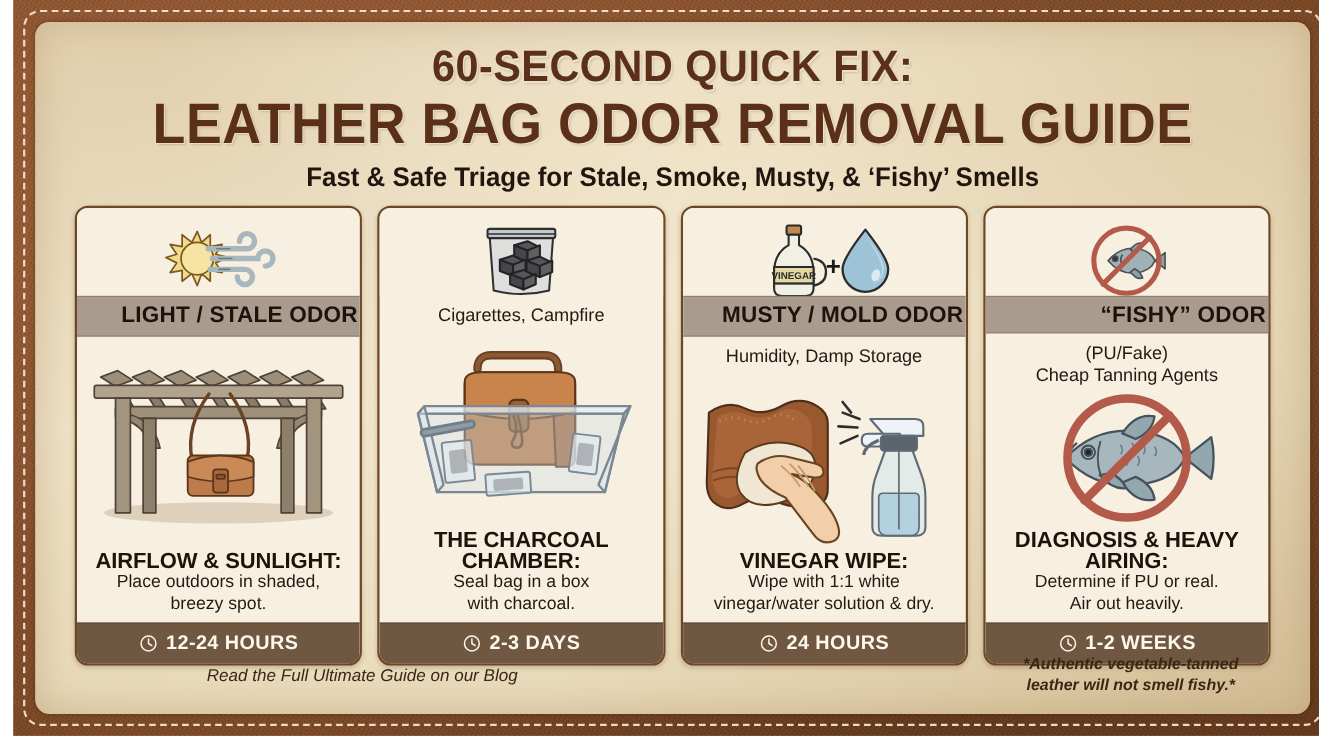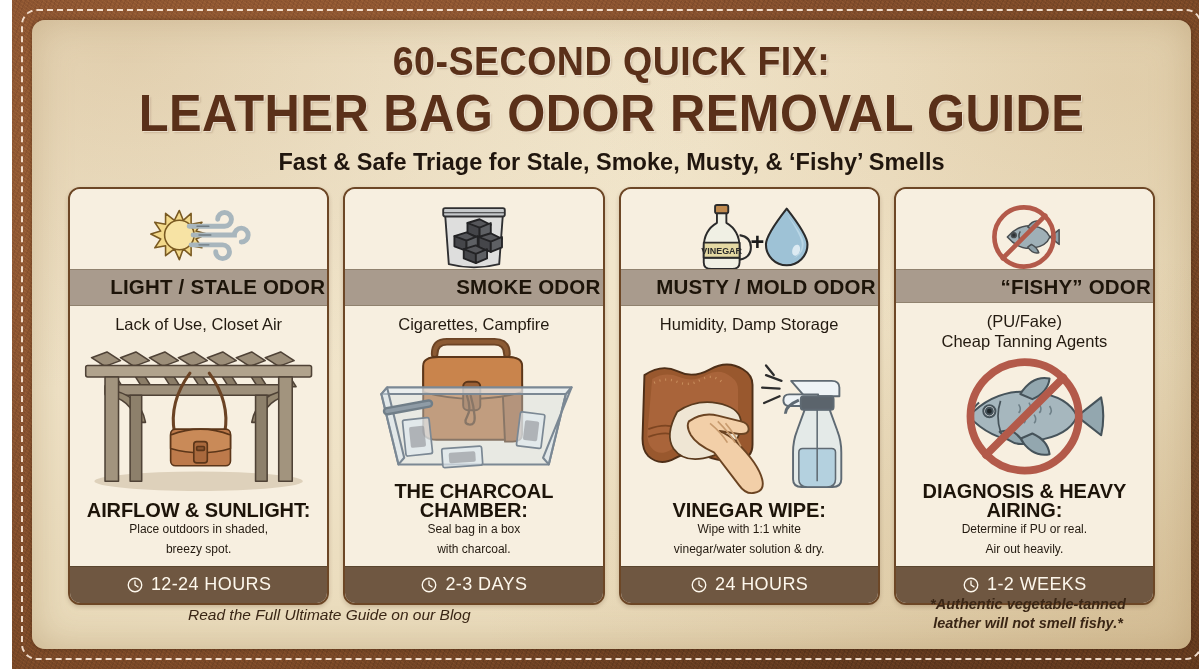--- a/index.html
+++ b/index.html
@@ -91,24 +91,24 @@
   .card-art {
     flex: 1 1 auto; display: flex; align-items: center; justify-content: center;
     padding: 2px 8px; overflow: hidden;
   }
   .card-art svg { width: 100%; height: 100%; }
   .card-fix { text-align: center; padding: 0 7px 7px; }
   .fix-title {
     font-size: 20px; font-weight: bold; color: #1d1409; line-height: 19px;
     letter-spacing: -0.1px;
   }
-  .fix-body { font-size: 12px; color: #231a10; line-height: 19.5px; }
+  .fix-body { font-size: 16px; color: #231a10; line-height: 19.5px; }
   .card-time {
     background: #6f5741; color: #fdf7ec; text-align: center;
-    padding: 7px 2px 8px; font-size: 18px; font-weight: normal; letter-spacing: 0.4px;
+    padding: 7px 2px 8px; font-size: 18px; font-weight: bold; letter-spacing: 0.4px;
     display: flex; align-items: center; justify-content: center; gap: 7px;
     border-top: 1px solid #5a462f;
   }
   .clock-icon { display: inline-flex; }
   
   #footer { position: absolute; left: 36px; right: 36px; bottom: 6px; height: 50px; }
   .foot-blog {
     position: absolute; left: 120px; top: 13px;
     font-size: 15.5px; font-style: italic; font-weight: normal; color: #3a2615;
   }
@@ -149,21 +149,20 @@
               <path d="M52 43 H84 a7 7 0 1 1 -7 7"></path>
             </g>
             <g fill="none" stroke="#6f7b82" stroke-width="1.5" stroke-linecap="round">
               <path d="M58 24 h12"></path>
                 <path d="M60 33 h12"></path>
                 <path d="M60 43 h10"></path>
             </g>
           </svg>
         </div>
         <div class="card-head">LIGHT / STALE ODOR</div>
-        <div class="card-cause">Lack of Use, Closet Air</div>
         <div class="card-art">
           <svg viewBox="0 0 250 150" preserveAspectRatio="xMidYMid meet" aria-hidden="true">
             <ellipse cx="125" cy="140" rx="108" ry="10" fill="#ded1bb"></ellipse>
             <g stroke="#4f4236" stroke-width="1.6" stroke-linejoin="round">
               <g fill="#9c8e79">
                 <path d="M14 12 l16 -6 l14 9 l-16 6 Z"></path>
                   <path d="M44 12 l16 -6 l14 9 l-16 6 Z"></path>
                 <path d="M74 12 l16 -6 l14 9 l-16 6 Z"></path>
                   <path d="M104 12 l16 -6 l14 9 l-16 6 Z"></path>
                 <path d="M134 12 l16 -6 l14 9 l-16 6 Z"></path>
@@ -233,21 +232,20 @@
               <path d="M37 41 l12 -5 l0 11 l-12 5 Z" fill="#5e6064"></path>
               <path d="M50 37 l13 -4 l12 6 l-13 5 Z"></path>
               <path d="M50 37 l13 5 l0 11 l-13 -5 Z" fill="#45464a"></path>
               <path d="M63 42 l12 -5 l0 11 l-12 5 Z" fill="#5e6064"></path>
               <path d="M34 50 l13 -4 l12 6 l-13 5 Z"></path>
               <path d="M34 50 l13 5 l0 10 l-13 -5 Z" fill="#45464a"></path>
               <path d="M47 55 l12 -5 l0 10 l-12 5 Z" fill="#5e6064"></path>
             </g>
           </svg>
         </div>
-        <div class="card-head">SMOKE ODOR</div>
         <div class="card-cause">Cigarettes, Campfire</div>
         <div class="card-art">
           <svg viewBox="0 0 250 150" preserveAspectRatio="xMidYMid meet" aria-hidden="true">
             <g stroke="#4a3b2d" stroke-width="2" stroke-linejoin="round" stroke-linecap="round">
               <path d="M84 18 q0 -13 13 -13 h50 q13 0 13 13" fill="none" stroke="#6b4324" stroke-width="8"></path>
               <path d="M84 18 q0 -13 13 -13 h50 q13 0 13 13" fill="none" stroke="#8b5a33" stroke-width="4"></path>
               <path d="M72 34 q0 -13 16 -13 h72 q16 0 16 13 v64 q0 10 -14 10 h-76 q-14 0 -14 -10 Z" fill="#b8753f" stroke="#5c3619"></path>
               <path d="M154 24 q22 3 22 26 v52 q0 8 -10 8 l-8 0 Z" fill="#a4673a" stroke="#5c3619"></path>
               <path d="M72 30 q0 -9 16 -9 h72 q16 0 16 9 v28 q-52 14 -104 0 Z" fill="#c9844c" stroke="#5c3619"></path>
               <rect x="114" y="47" width="18" height="30" rx="5" fill="#9a5f34" stroke="#5c3619"></rect>

